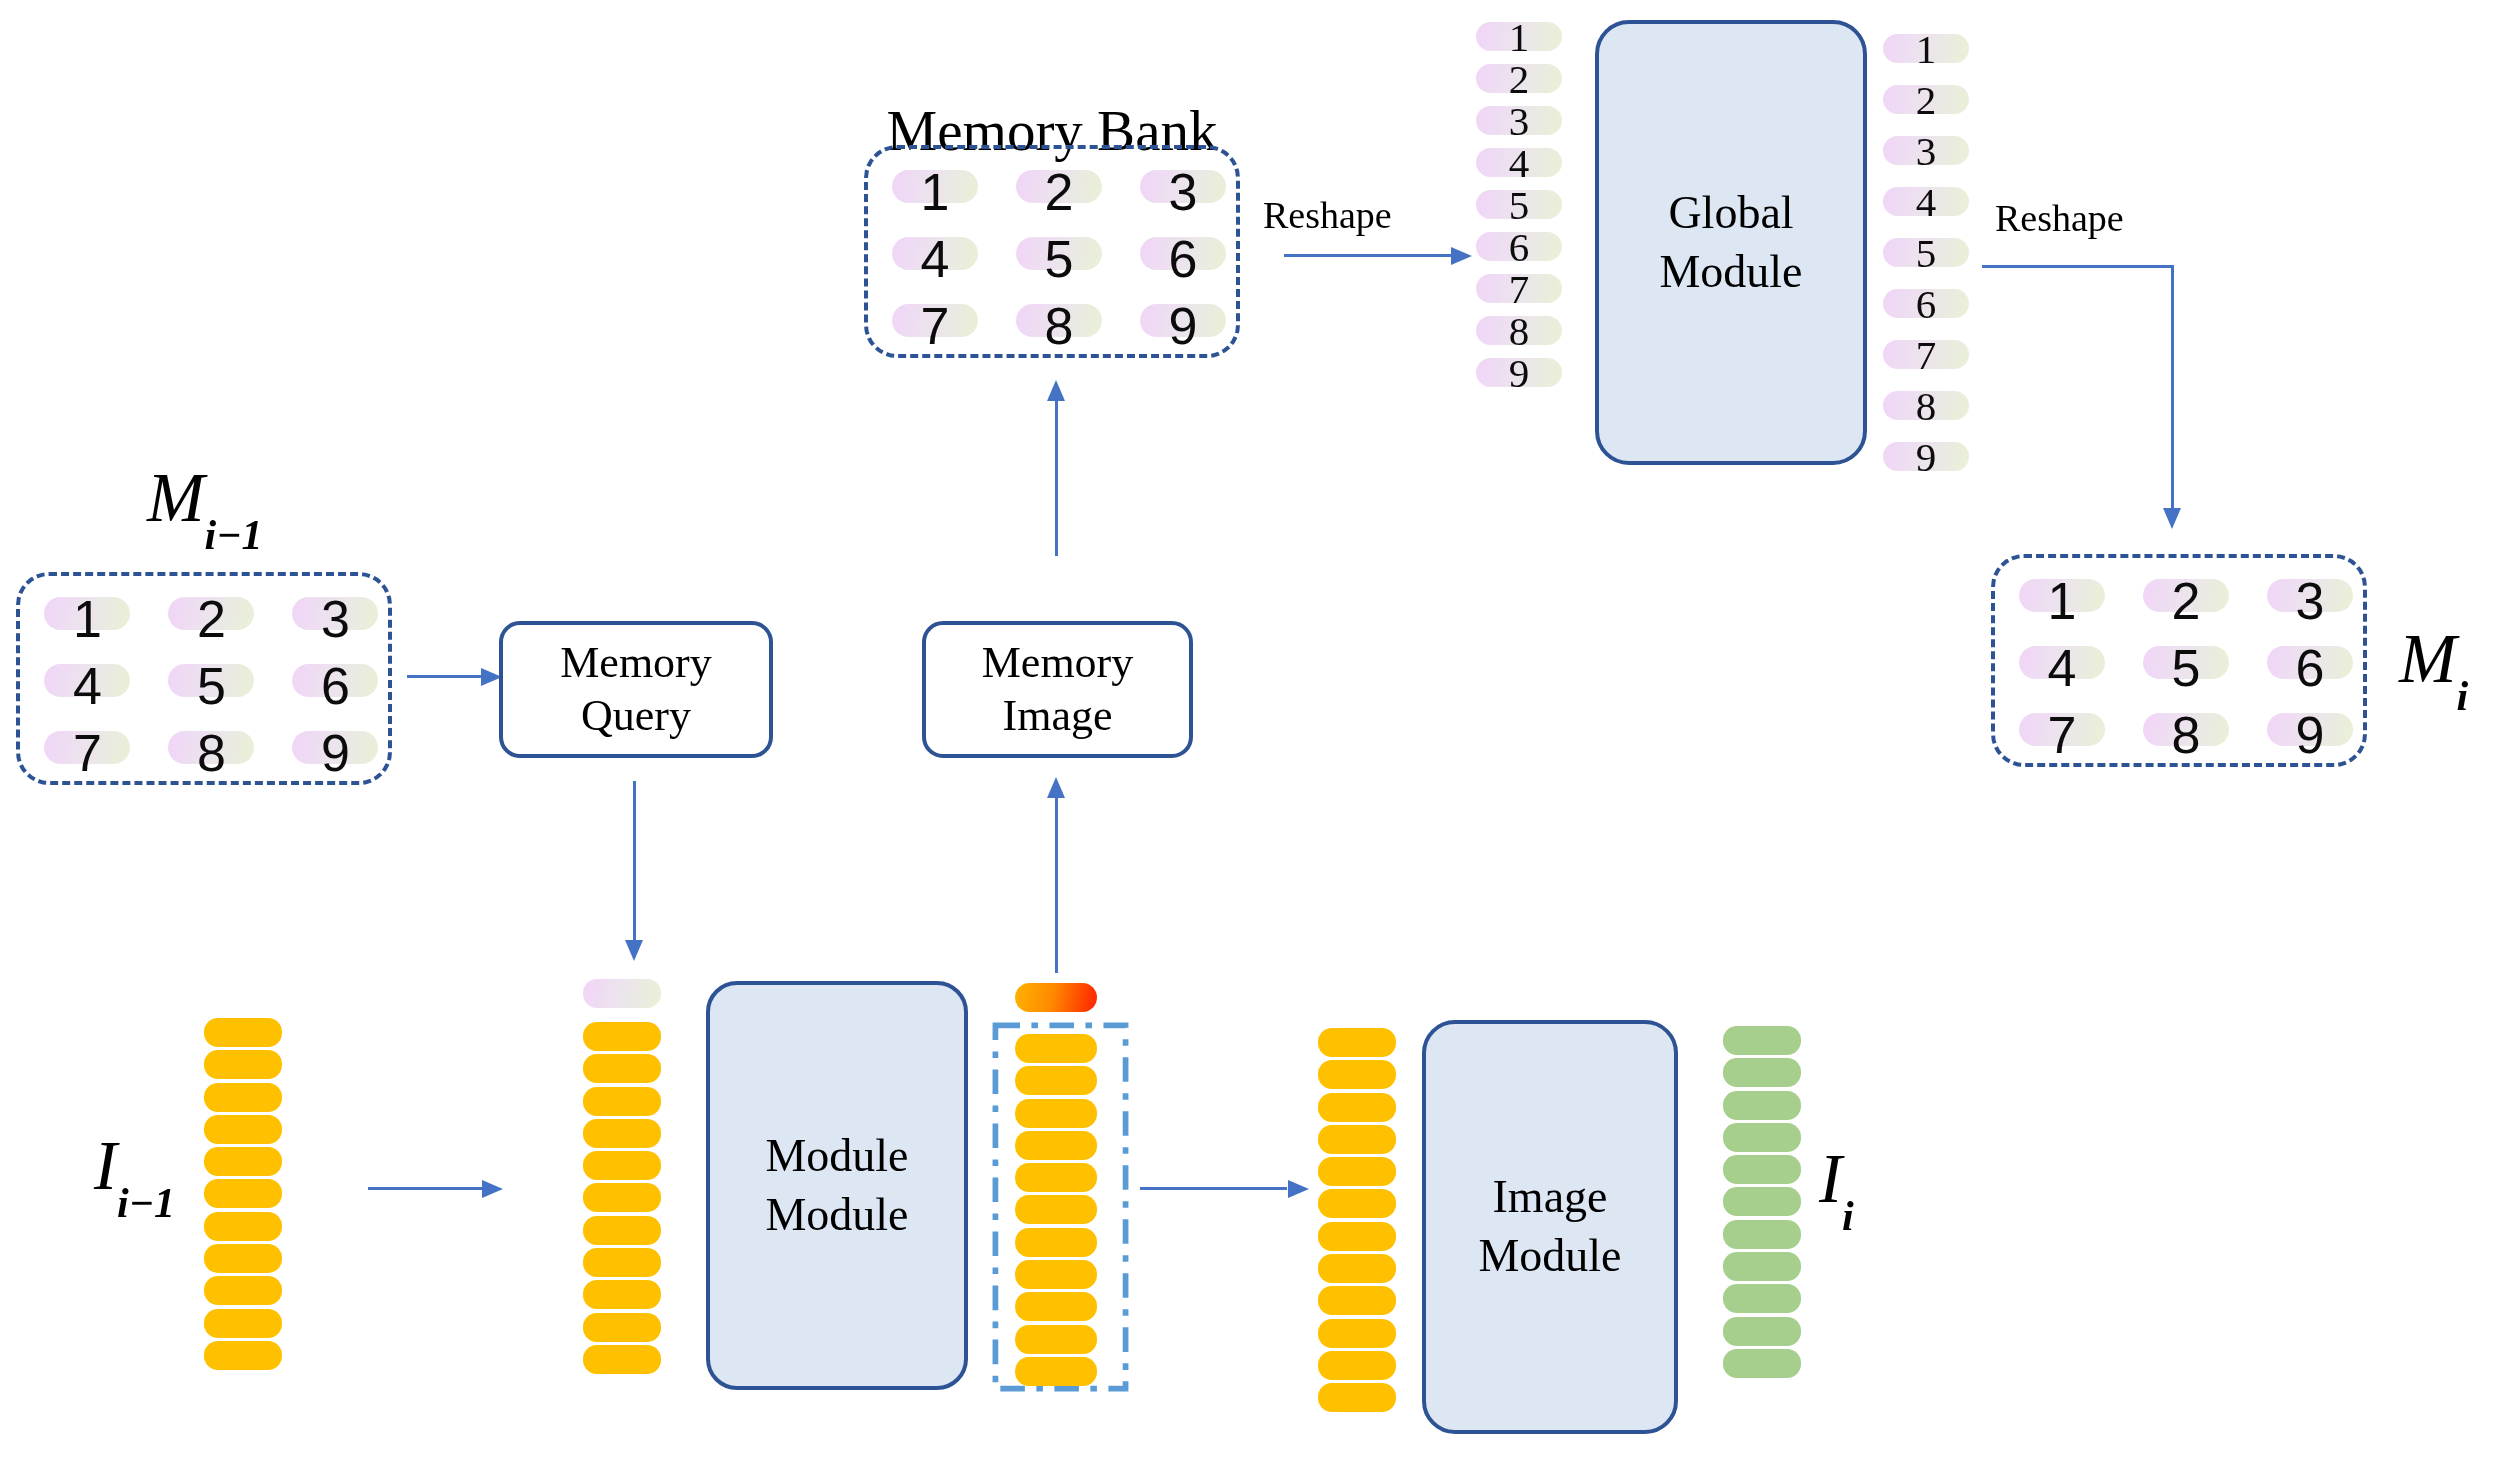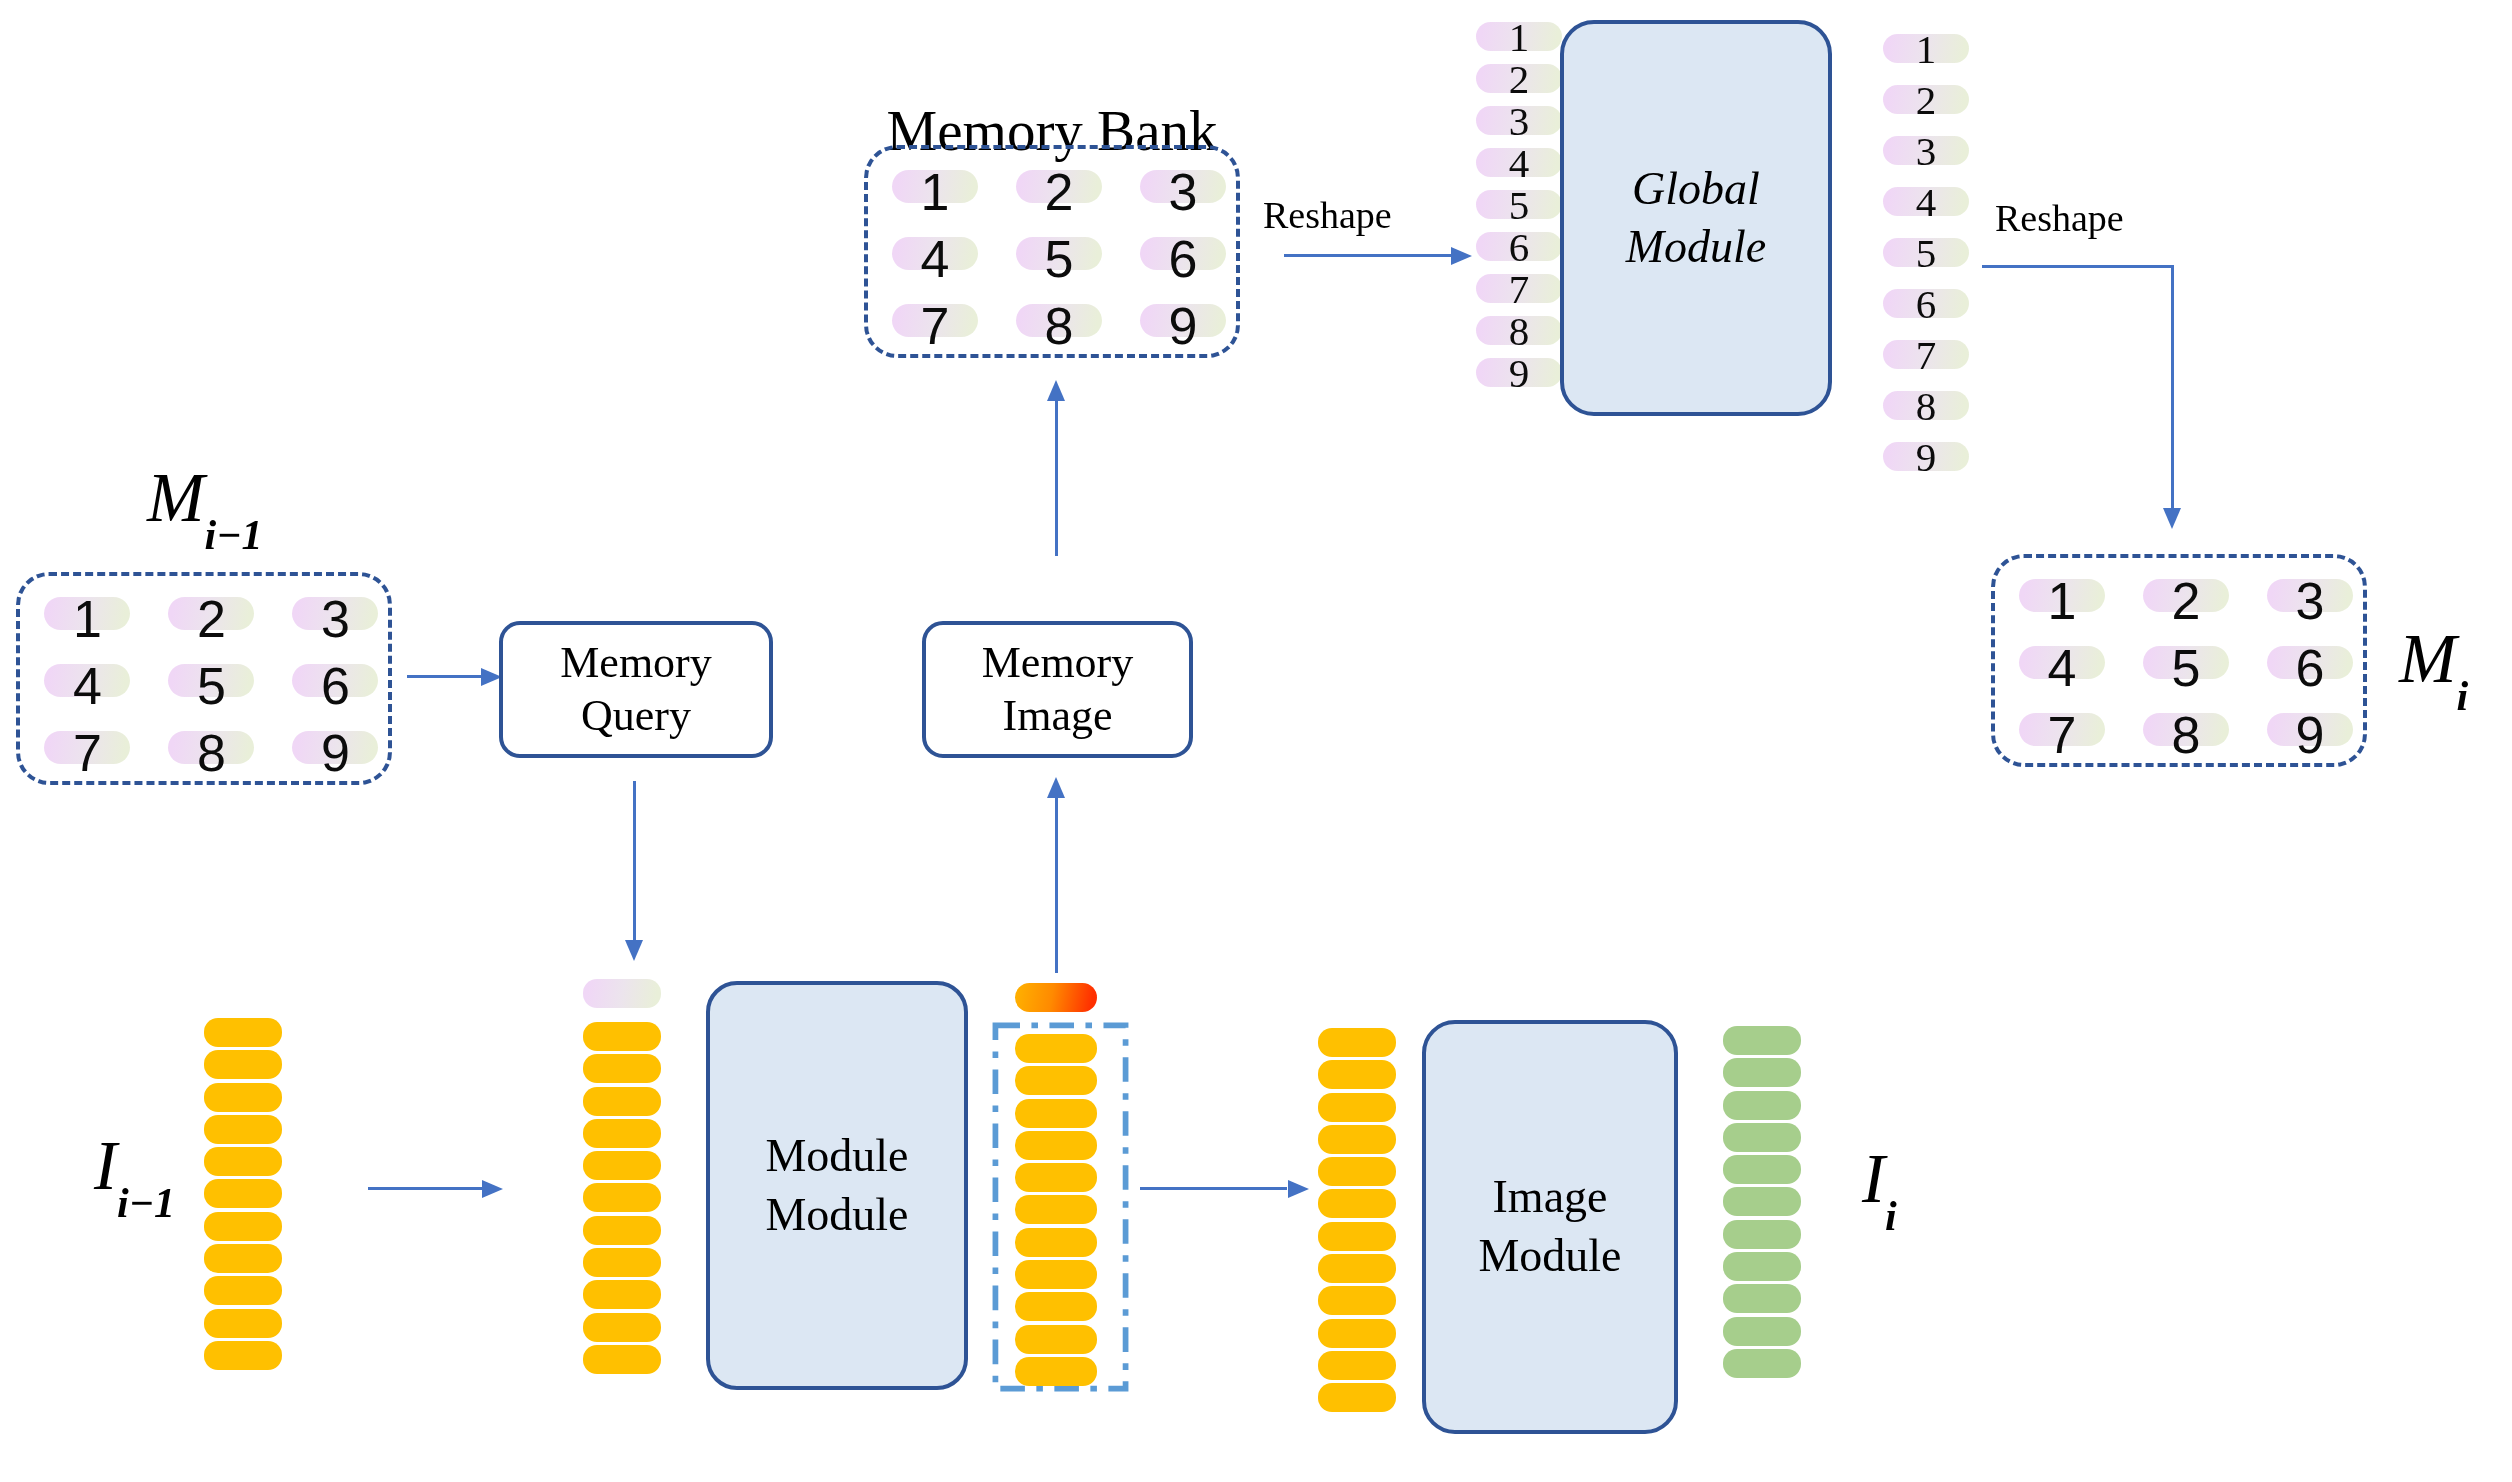--- a/index.html
+++ b/index.html
@@ -129,21 +129,21 @@
     <span class="d">7</span>
   </div>
     <div class="pill">
     <span class="d">8</span>
   </div>
     <div class="pill">
     <span class="d">9</span>
   </div>
   </div>
 
-<div class="module" style="left:1560px;top:20.4px;width:272px;height:396px;border-radius:34px;font-style:italic;">
+<div class="module" style="left:1595px;top:20.4px;width:272px;height:445px;border-radius:34px;">
   <div>Global</div>
   <div>Module</div>
 </div>
 
 <div class="num-col gap27" style="left:1883px;top:34px;">
     <div class="pill">
     <span class="d">1</span>
   </div>
     <div class="pill">
     <span class="d">2</span>
@@ -361,16 +361,16 @@
     <div class="gpill"></div>
     <div class="gpill"></div>
     <div class="gpill"></div>
     <div class="gpill"></div>
     <div class="gpill"></div>
     <div class="gpill"></div>
     <div class="gpill"></div>
     <div class="gpill"></div>
   </div>
 
-<div class="mathlabel" style="left:1862px;top:1145px;">
+<div class="mathlabel" style="left:1819px;top:1145px;">
   <span class="main">I</span><span class="sub">i</span>
 </div>
 
 
 </body></html>

